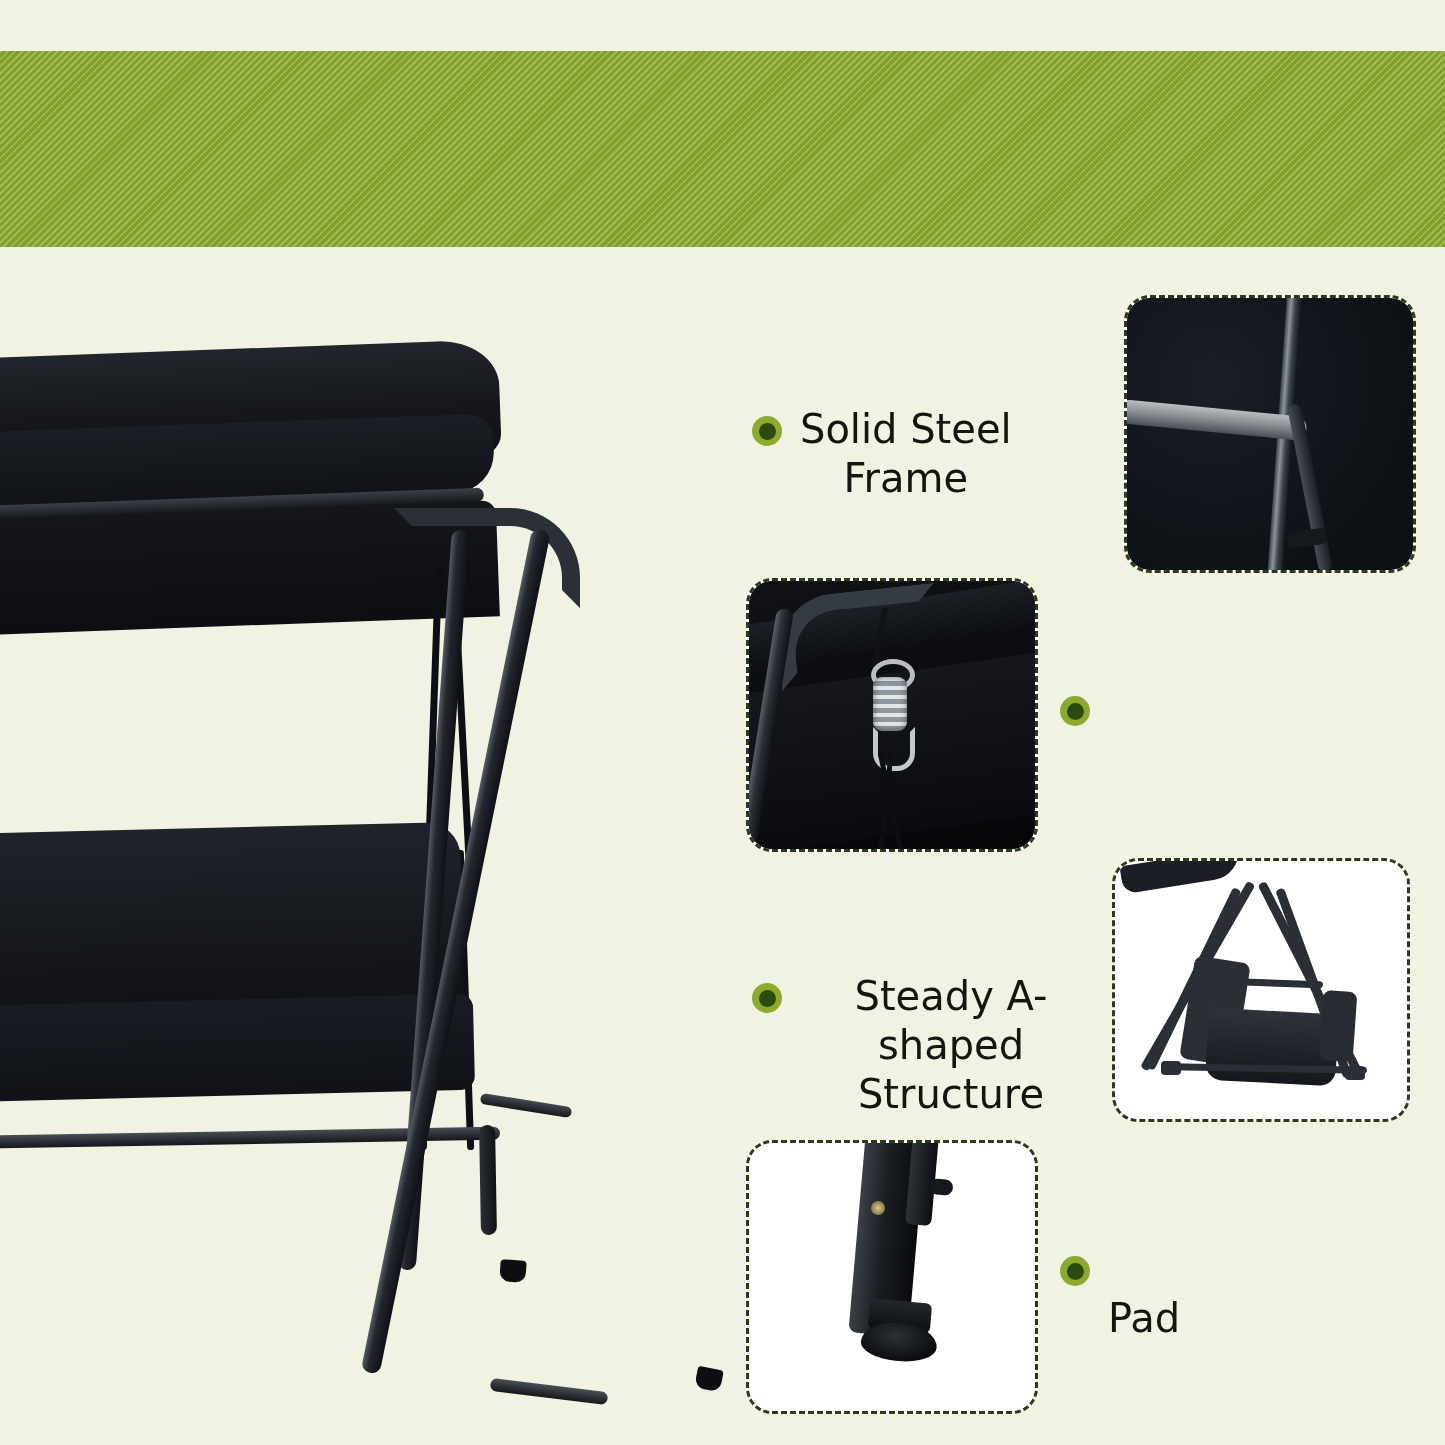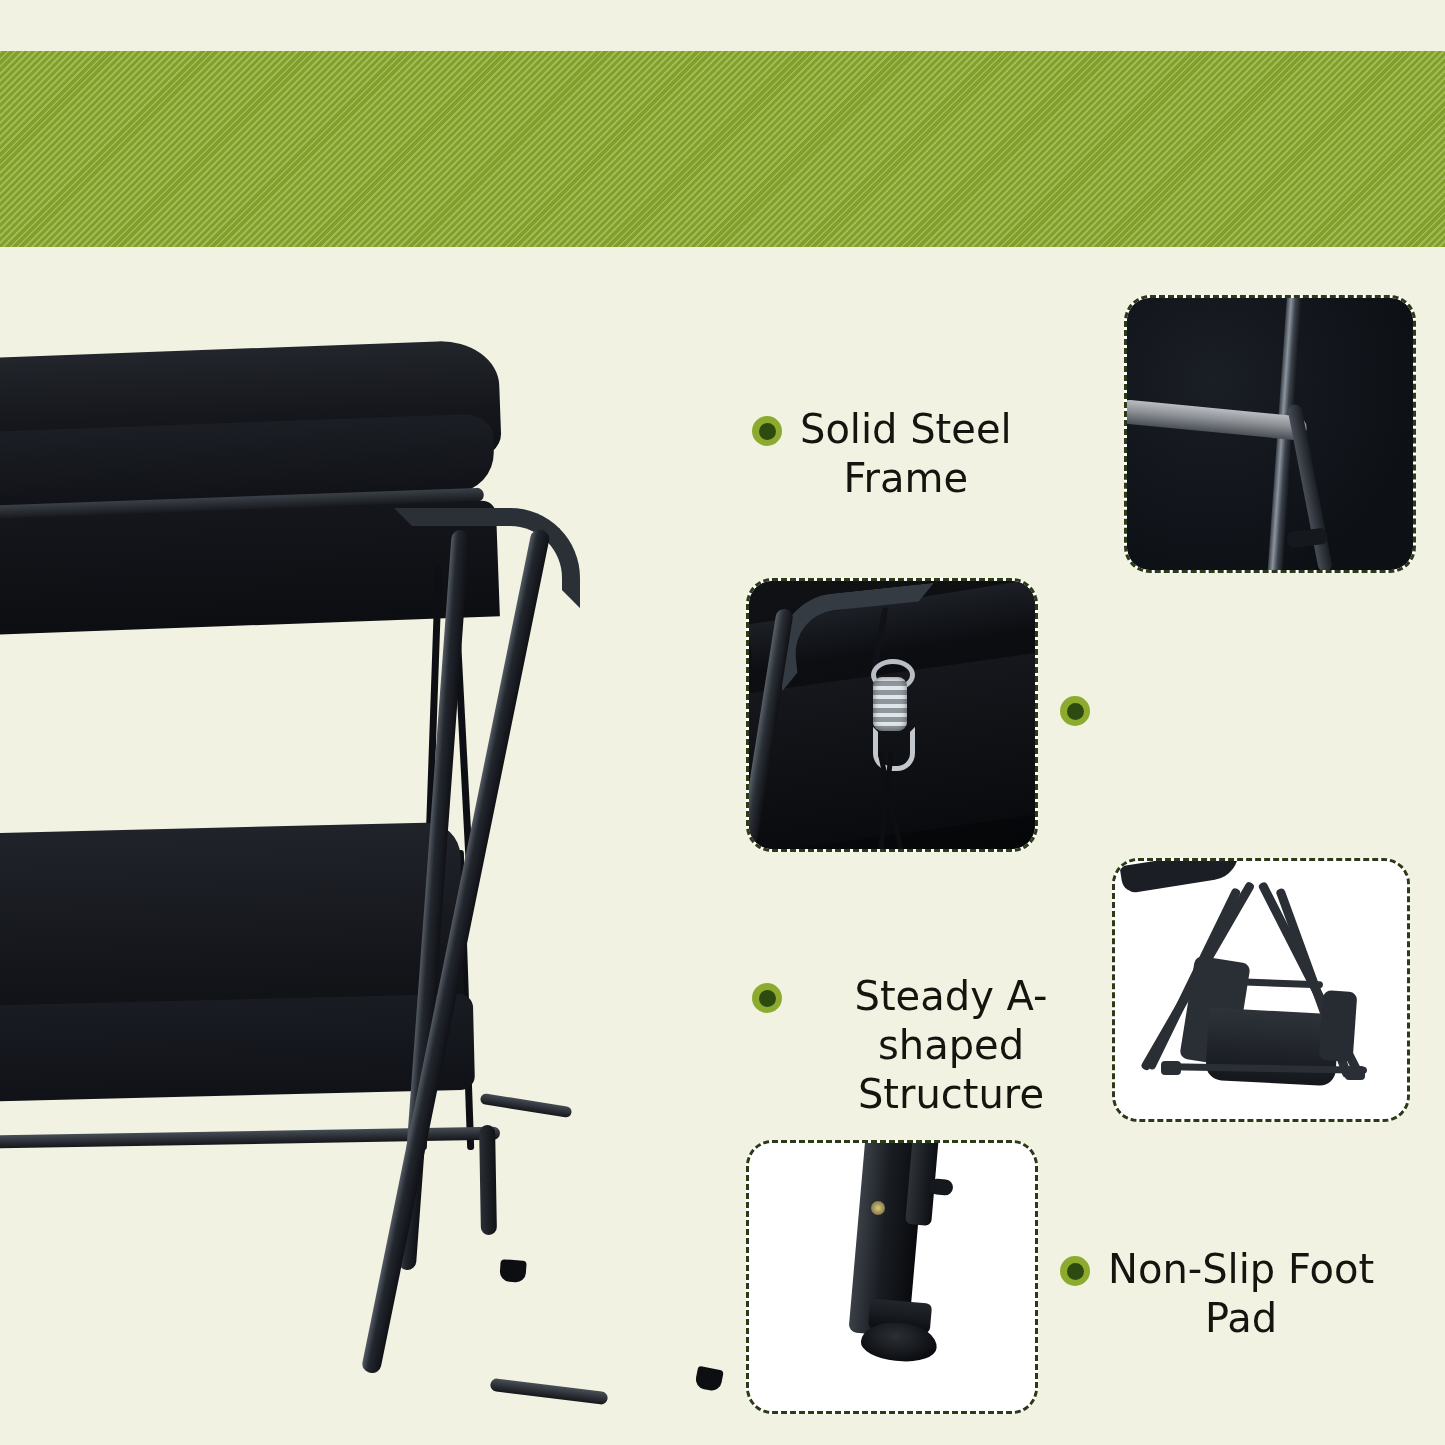--- a/index.html
+++ b/index.html
@@ -352,16 +352,16 @@
     <div class="b4-collar"></div>
     <div class="b4-pad"></div>
   </div>
 </div>
 
 <div class="label" style="left:1060px;top:1245px;width:360px;">
   <span class="bullet">
       <i></i>
     </span>
   <span class="txt">
-    <span>Non-Slip Foot</span><br>
+    <br>
     <span>Pad</span>
   </span>
 </div>
 
 </body></html>

